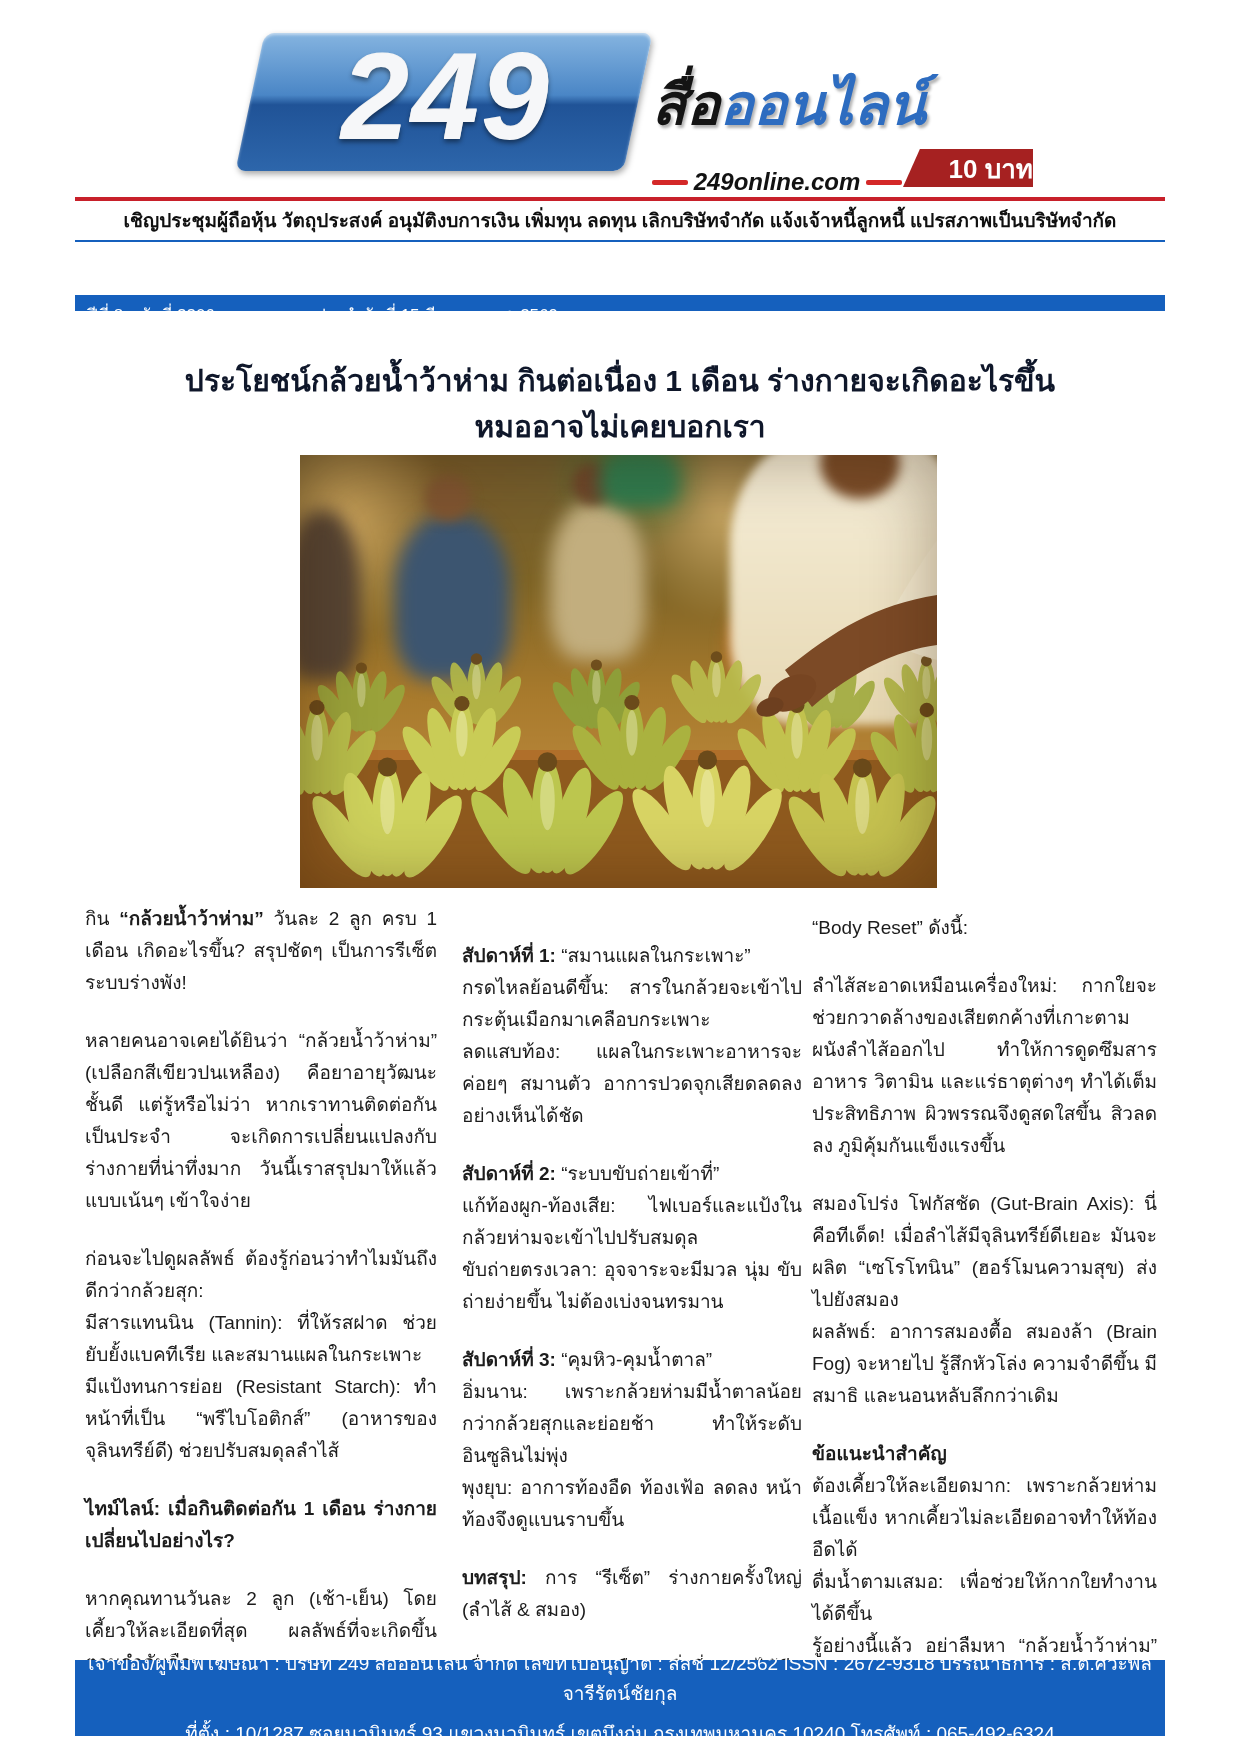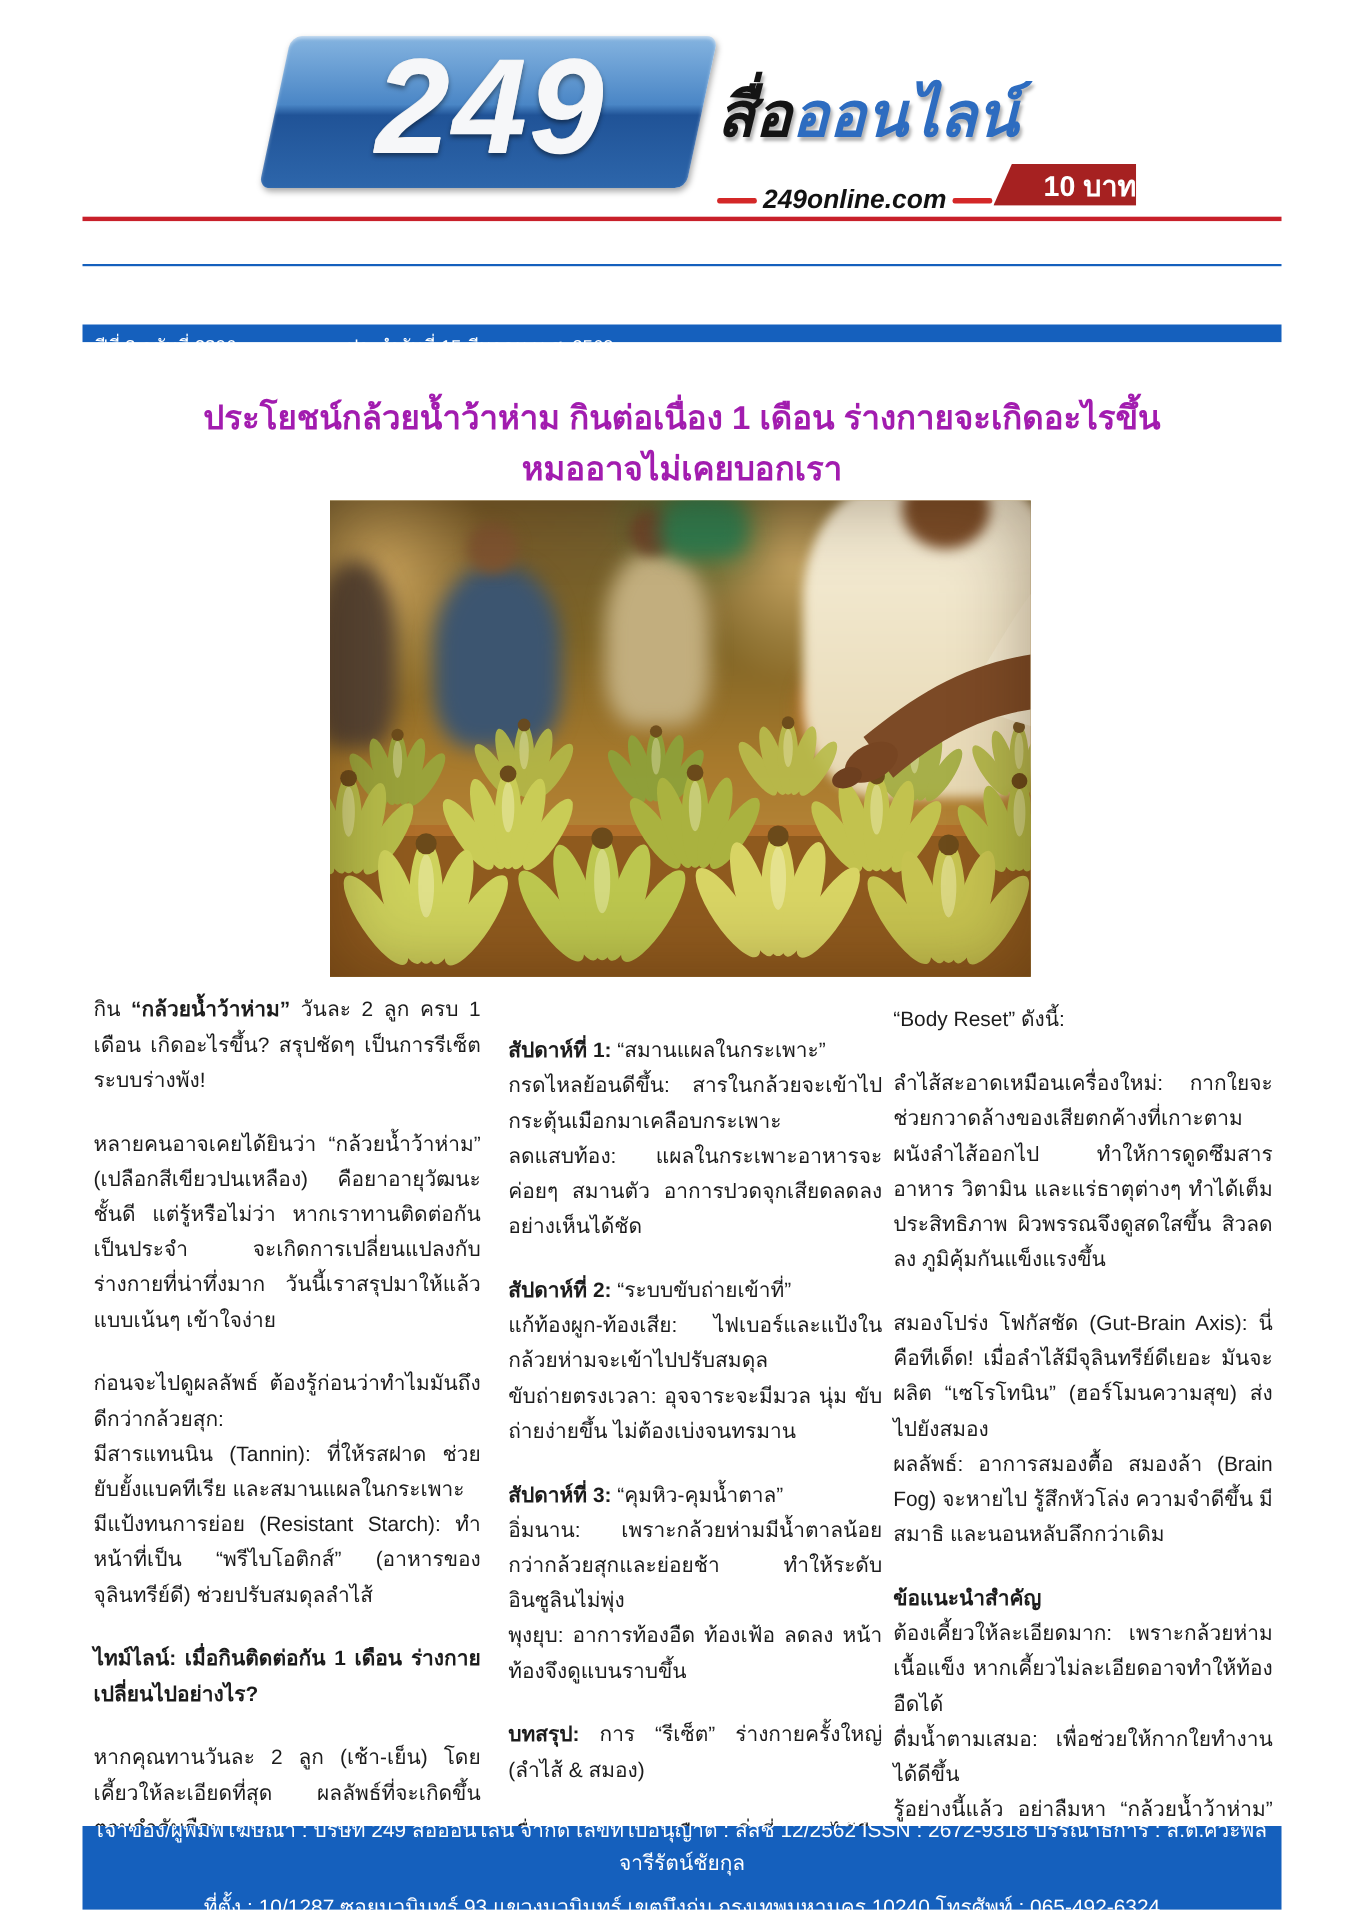--- a/index.html
+++ b/index.html
@@ -34,21 +34,21 @@
   .blue-rule { position:absolute; left:75px; top:240px; width:1090px; height:2px; background:#1560bd; }
 
   
   .info-bar { position:absolute; left:75px; top:295px; width:1090px; height:16px; background:#1560bd; color:#fff; font-size:17px;text-decoration:underline; }
   .info-issue   { position:absolute; left:12px;  top:6px; }
   .info-date    { position:absolute; left:240px; top:6px; }
   .info-license { position:absolute; right:10px; top:6px; }
 
   
   .headline { position:absolute; left:70px; top:358px; width:1100px; text-align:center;
-    font-weight:bold; color:#a21caf; font-size:30px; line-height:46px; }
+    font-weight:bold; color:#0f172a; font-size:30px; line-height:46px; }
 
   
   .photo { position:absolute; left:300px; top:455px; width:637px; height:433px; overflow:hidden; background:#8a6a30; }
   .photo-bg { position:absolute; inset:-12px;
     background:
       radial-gradient(circle at 8% 18%, rgba(235,190,110,.75), rgba(235,190,110,0) 16%),
       radial-gradient(circle at 22% 8%, rgba(120,90,40,.8), rgba(120,90,40,0) 20%),
       radial-gradient(circle at 52% 6%, rgba(70,120,60,.7), rgba(70,120,60,0) 15%),
       radial-gradient(circle at 66% 16%, rgba(245,205,130,.6), rgba(245,205,130,0) 18%),
       radial-gradient(circle at 90% 30%, rgba(210,140,60,.5), rgba(210,140,60,0) 25%),
@@ -99,20 +99,21 @@
       <div class="logo-domain-text">249online.com</div>
       <div class="logo-dash"></div>
     </div>
   </div>
 
   <div class="price-tag">
     <span>10 บาท</span>
   </div>
 
   <div class="red-rule"></div>
+  <div class="announcement">เชิญประชุมผู้ถือหุ้น วัตถุประสงค์ อนุมัติงบการเงิน เพิ่มทุน ลดทุน เลิกบริษัทจำกัด แจ้งเจ้าหนี้ลูกหนี้ แปรสภาพเป็นบริษัทจำกัด</div>
   <div class="blue-rule"></div>
 
   <div class="info-bar">
     <span class="info-issue">ปีที่ 8 ฉบับที่ 2306</span>
     <span class="info-date">ประจำวันที่ 15 มีนาคม พ.ศ. 2569</span>
   </div>
 
   <div class="headline">
     <div>ประโยชน์กล้วยน้ำว้าห่าม กินต่อเนื่อง 1 เดือน ร่างกายจะเกิดอะไรขึ้น</div>
     <div>หมออาจไม่เคยบอกเรา</div>

